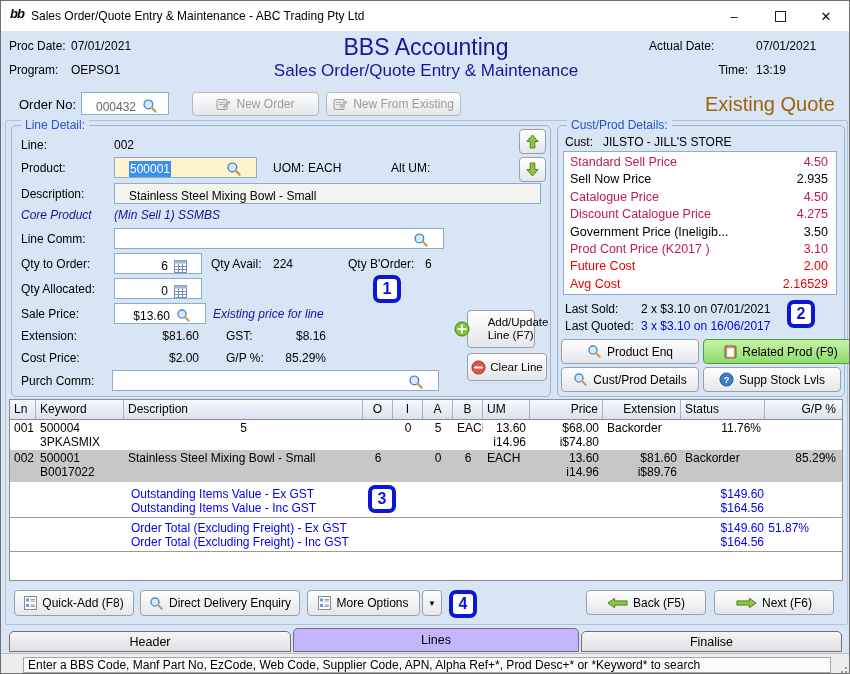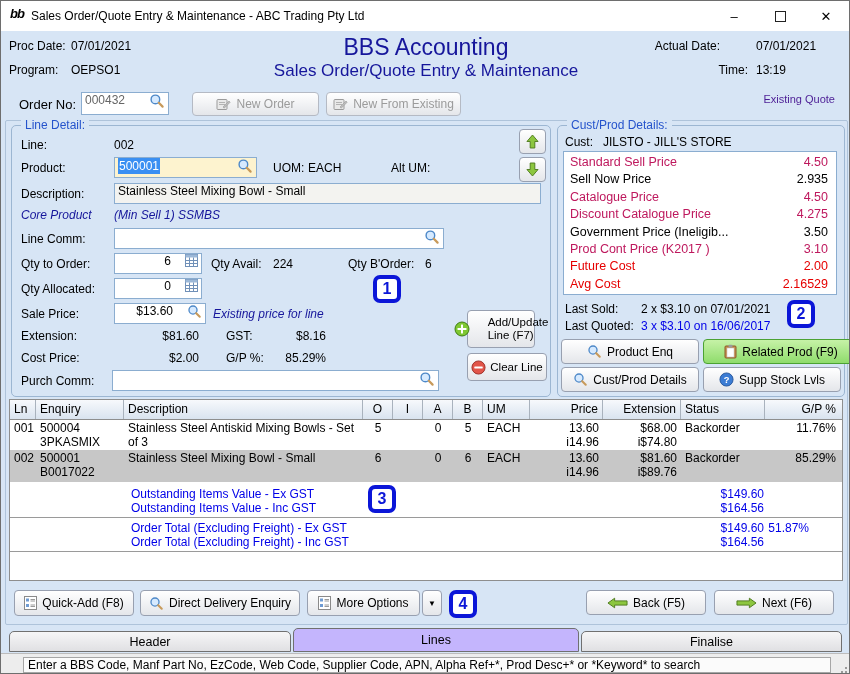--- a/index.html
+++ b/index.html
@@ -14,22 +14,22 @@
   
   .titlebar{position:absolute;left:0;top:0;width:100%;height:30px;background:#fff}
   .titletxt{position:absolute;left:30px;top:8px;font-size:12px}
   .appicon{position:absolute;left:9px;top:5px;font-weight:bold;font-style:italic;font-size:13px;letter-spacing:-1px}
   .winbtn{position:absolute;top:0;width:46px;height:30px;display:flex;align-items:center;justify-content:center;font-size:13px;cursor:default}
   .maxbox{width:9px;height:9px;border:1px solid #222}
   
   .gbox{position:absolute;border:1px solid #9cb6d2;border-radius:5px}
   .legend{position:absolute;top:-8px;left:9px;background:#d7e5f5;padding:0 4px;color:#2553cc;font-size:12px}
   
-  .inp{position:absolute;background:#fff;border:1px solid #8badd0;display:flex;align-items:flex-start;
-       padding:0 3px;height:21px;box-sizing:border-box;gap:14px}
+  .inp{position:absolute;background:#fff;border:1px solid #8badd0;display:flex;align-items:flex-end;
+       padding:0 14px;height:21px;box-sizing:border-box;gap:6px}
   .inp .grow{flex:1}
   .ro{background:#f3f3f0}
   .focus{background:#fdf3cf}
   .selt{background:#3a8ff2;color:#fff;padding:1px 1px}
   .rt{text-align:right}
   
   .btn{position:absolute;display:flex;align-items:center;justify-content:center;gap:5px;
        background:linear-gradient(#ffffff,#e4e6ea);border:1px solid #98a0b0;border-radius:4px;
        box-sizing:border-box;color:#000;font-size:12px;cursor:default}
   .btn.dis{color:#9b9b9b;border-color:#b5bac4}
@@ -88,21 +88,21 @@
 </div>
 
 <div class="abs b" style="left:8px;top:38px">Proc Date:</div>
 <div class="abs" style="left:70px;top:38px">07/01/2021</div>
 <div class="abs b" style="left:8px;top:62px">Program:</div>
 <div class="abs" style="left:70px;top:62px">OEPSO1</div>
 
 <div class="abs b navy" style="left:0;top:33px;width:850px;text-align:center;font-size:23px">BBS Accounting</div>
 <div class="abs b navy" style="left:0;top:60px;width:850px;text-align:center;font-size:17px">Sales Order/Quote Entry &amp; Maintenance</div>
 
-<div class="abs b" style="left:592px;top:38px;width:127px;text-align:right">Actual Date:</div>
+<div class="abs b" style="left:648px;top:38px;width:127px;text-align:left">Actual Date:</div>
 <div class="abs" style="left:755px;top:38px">07/01/2021</div>
 <div class="abs b" style="left:620px;top:62px;width:127px;text-align:right">Time:</div>
 <div class="abs" style="left:755px;top:62px">13:19</div>
 
 <div class="abs b" style="left:18px;top:96px;font-size:13px">Order No:</div>
 <div class="inp" style="left:80px;top:91px;width:88px;height:23px">
   <span class="grow" style="color:#666">000432</span>
   <svg class="icon" width="16" height="16" viewBox="0 0 16 16">
       <circle cx="6.4" cy="6.4" r="4.3" fill="#d6eaff" stroke="#4d88c8" stroke-width="1.4"></circle>
       <line x1="9.8" y1="9.8" x2="13.6" y2="13.6" stroke="#c89a5a" stroke-width="2.2" stroke-linecap="round"></line>
@@ -119,21 +119,21 @@
 </div>
 <div class="btn dis" style="left:325px;top:91px;width:135px;height:24px">
   <svg class="icon" width="15" height="13" viewBox="0 0 15 13">
       <rect x="1" y="1.5" width="10" height="10" rx="1" fill="#e9e9e9" stroke="#9b9b9b"></rect>
       <line x1="3" y1="4.5" x2="9" y2="4.5" stroke="#b3b3b3"></line>
       <line x1="3" y1="6.5" x2="9" y2="6.5" stroke="#b3b3b3"></line>
       <path d="M7 9 L13 3 L14.2 4.2 L8.2 10.2 Z" fill="#bdbdbd" stroke="#9b9b9b" stroke-width="0.6"></path>
     </svg>
   <span>New From Existing</span>
 </div>
-<div class="abs b" style="right:14px;top:92px;font-size:11px;color:#4c1d95">Existing Quote</div>
+<div class="abs b" style="right:14px;top:92px;font-size:20px;color:#a16207">Existing Quote</div>
 
 <div class="panel"></div>
 
 <div class="gbox" style="left:10px;top:124px;width:538px;height:270px">
   <span class="legend">Line Detail:</span>
 </div>
 
 <div class="abs b" style="left:20px;top:137px">Line:</div>
 <div class="abs" style="left:113px;top:137px">002</div>
 
@@ -336,40 +336,39 @@
   <svg class="icon" width="15" height="15" viewBox="0 0 16 16">
       <circle cx="8" cy="8" r="7" fill="#3b7cd4" stroke="#27589c"></circle>
       <text x="8" y="11.6" font-size="10" font-weight="bold" fill="#fff" text-anchor="middle">?</text>
     </svg>
   <span>Supp Stock Lvls</span>
 </div>
 
 <div class="tbl">
   <div class="grid thead">
     <div class="c">Ln</div>
-    <div class="c">Enquiry</div>
+    <div class="c">Keyword</div>
     <div class="c">Description</div>
     <div class="c ctr">O</div>
     <div class="c ctr">I</div>
     <div class="c ctr">A</div>
     <div class="c ctr">B</div>
     <div class="c">UM</div>
     <div class="c rgt">Price</div>
     <div class="c rgt">Extension</div>
     <div class="c">Status</div>
     <div class="c rgt" style="border-right:none">G/P %</div>
   </div>
 
   <div class="grid trow" style="min-height:30px">
     <div class="c">001</div>
     <div class="c">
         <div>500004</div>
         <div>3PKASMIX</div>
       </div>
-    <div class="c">Stainless Steel Antiskid Mixing Bowls - Set of 3</div>
     <div class="c ctr">5</div>
     <div class="c ctr"></div>
     <div class="c ctr">0</div>
     <div class="c ctr">5</div>
     <div class="c">EACH</div>
     <div class="c rgt">
         <div>13.60</div>
         <div>i14.96</div>
       </div>
     <div class="c rgt">

